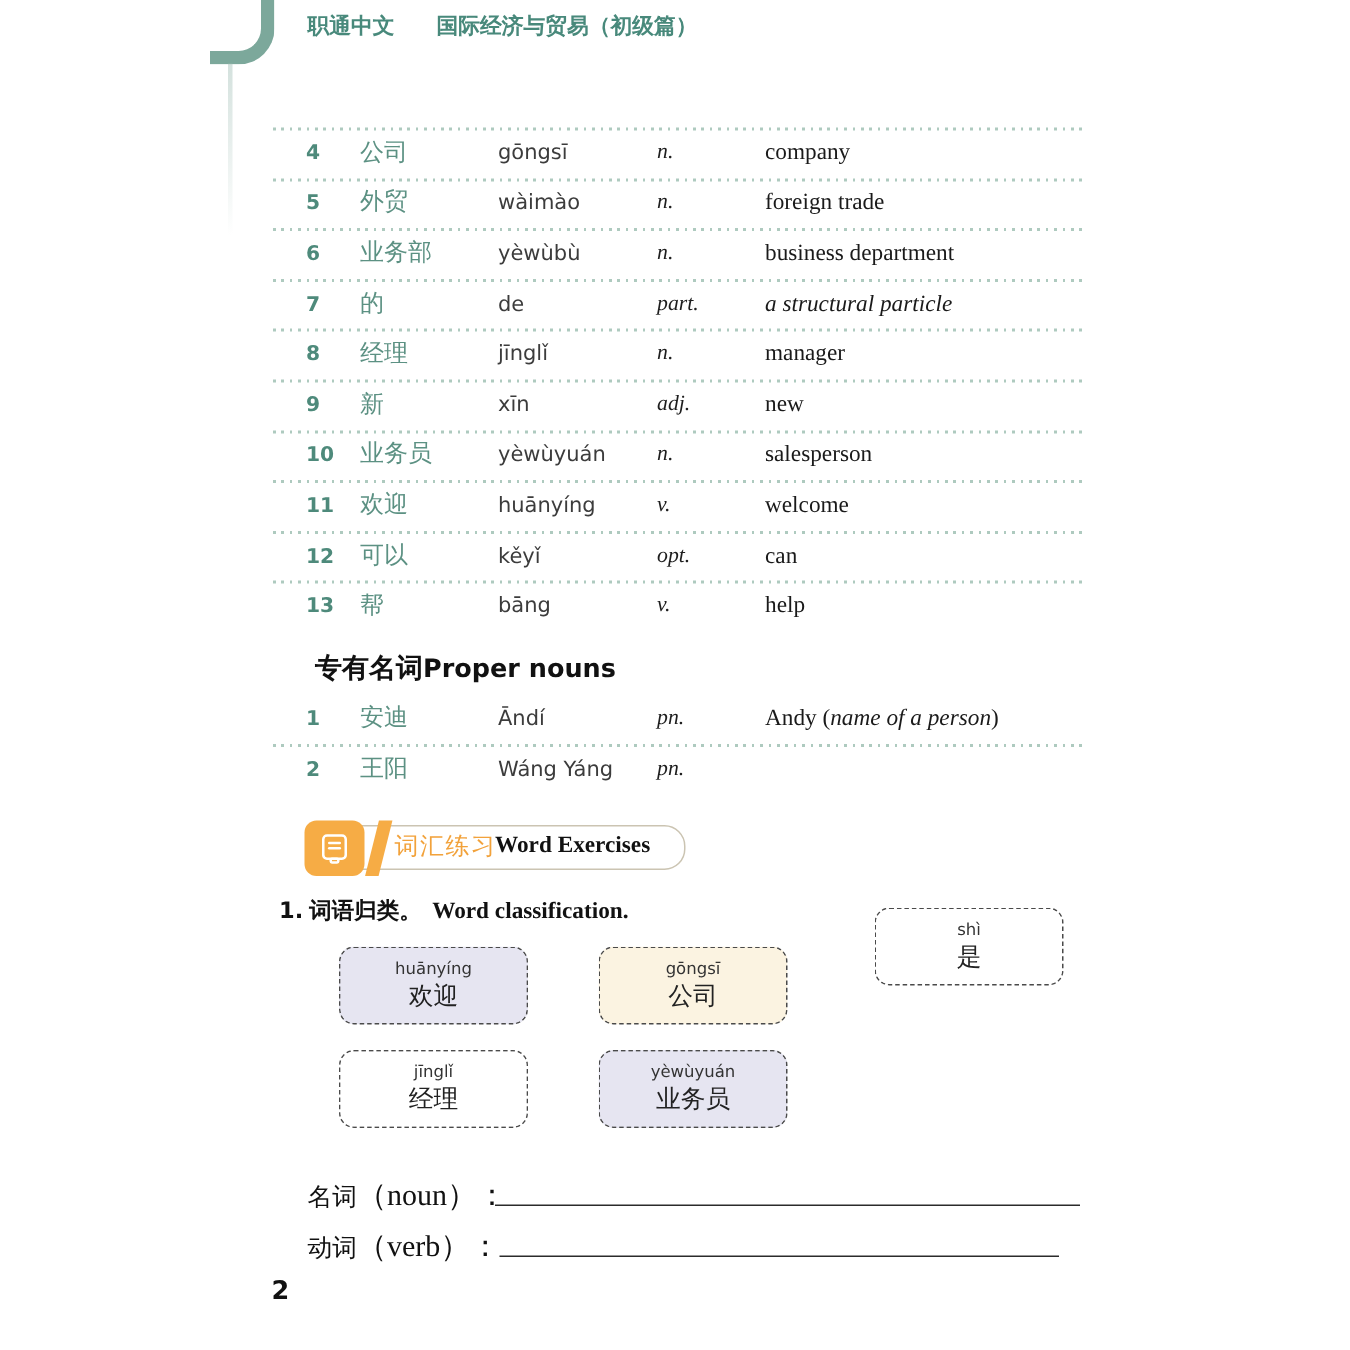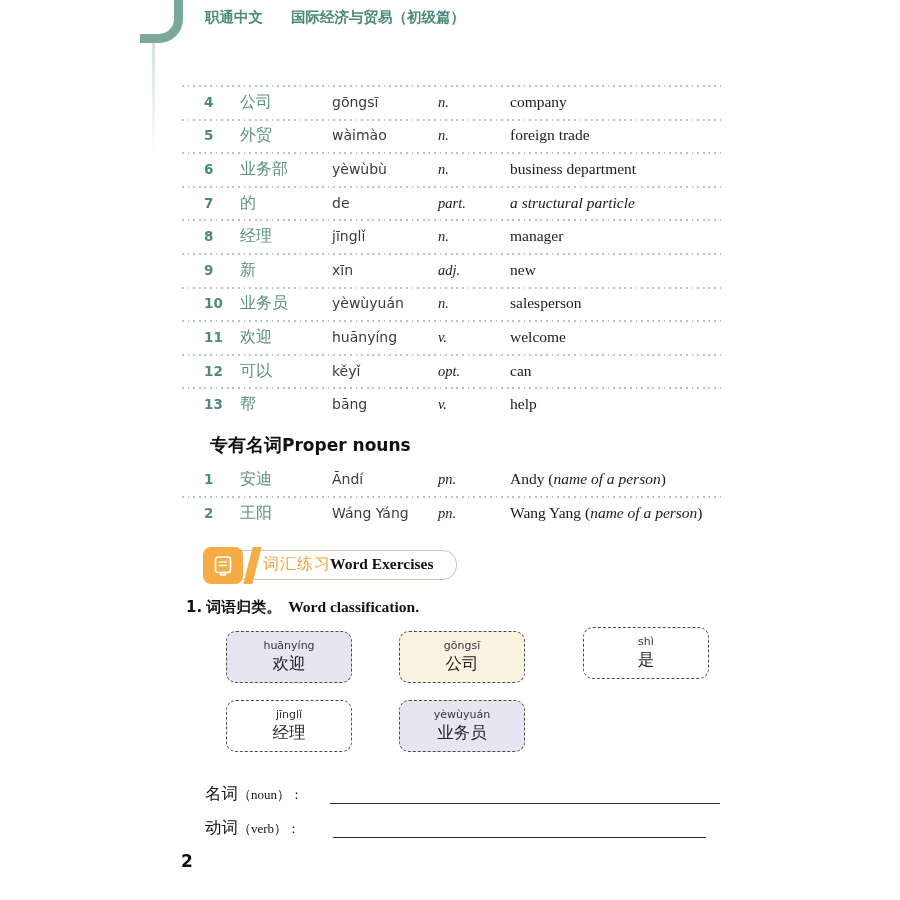--- a/index.html
+++ b/index.html
@@ -88,21 +88,21 @@
   }
   .bg-lav   { background:#E6E5F1; }
   .bg-cream { background:#FBF3E1; }
   .bg-white { background:#ffffff; }
   .wbox-py { font-family:"DejaVu Sans", sans-serif; font-size:11px; color:#333; }
   .wbox-zh { font-size:16.5px; color:#222; }
 
   
   .ans-label { position:absolute; white-space:nowrap; color:#111; font-size:16px; }
   .ans-zh { font-size:16.5px; }
-  .ans-en { font-size:13px; }
+  .ans-en { font-size:20px; }
   .ans-line { position:absolute; height:1.3px; background:#2b2b2b; }
 
   .page-number {
     position:absolute; left:181px; top:851px;
     font-family:"DejaVu Sans", sans-serif; font-weight:bold; font-size:17px; color:#111;
   }
 </style>
 </head>
 <body>
 
@@ -200,21 +200,20 @@
       <span class="cell c-zh">安迪</span>
       <span class="cell c-py">Āndí</span>
       <span class="cell c-pos">pn.</span>
       <span class="cell c-en"><span>Andy (</span><span class="it">name of a person</span><span>)</span></span>
     </div>
     <div class="pnrow lined">
       <span class="cell c-num">2</span>
       <span class="cell c-zh">王阳</span>
       <span class="cell c-py">Wáng Yáng</span>
       <span class="cell c-pos">pn.</span>
-      <span class="cell c-en"><span>Wang Yang (</span><span class="it">name of a person</span><span>)</span></span>
     </div>
   </div>
 
   <div class="badge">
     <div class="badge-pill"></div>
     <div class="badge-icon">
       <svg width="24" height="24" viewBox="0 0 24 24" fill="none" stroke="#ffffff" stroke-width="1.7" stroke-linecap="round">
         <rect x="4.5" y="3" width="15" height="15.5" rx="2.5"></rect>
         <line x1="8.5" y1="8" x2="15.5" y2="8"></line>
         <line x1="8.5" y1="11.5" x2="15.5" y2="11.5"></line>
@@ -233,21 +232,21 @@
   </div>
 
   <div class="wbox bg-lav" style="left:226px; top:631px;">
     <div class="wbox-py">huānyíng</div>
     <div class="wbox-zh">欢迎</div>
   </div>
   <div class="wbox bg-cream" style="left:399px; top:631px;">
     <div class="wbox-py">gōngsī</div>
     <div class="wbox-zh">公司</div>
   </div>
-  <div class="wbox bg-white" style="left:583px; top:627px;">
+  <div class="wbox bg-white" style="left:583px; top:605px;">
     <div class="wbox-py">shì</div>
     <div class="wbox-zh">是</div>
   </div>
   <div class="wbox bg-white" style="left:226px; top:700px;">
     <div class="wbox-py">jīnglǐ</div>
     <div class="wbox-zh">经理</div>
   </div>
   <div class="wbox bg-lav" style="left:399px; top:700px;">
     <div class="wbox-py">yèwùyuán</div>
     <div class="wbox-zh">业务员</div>

